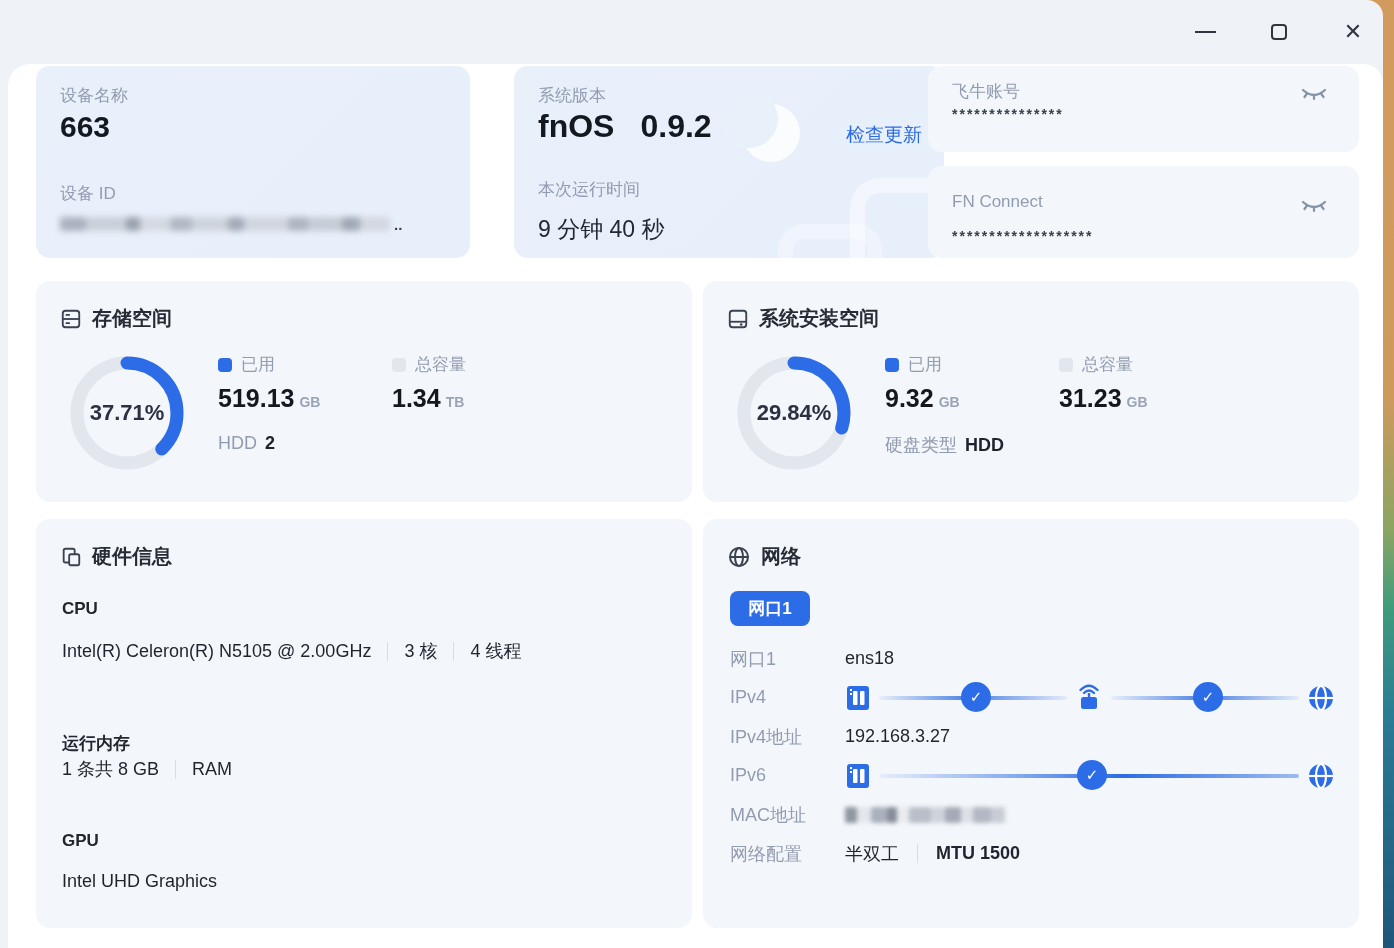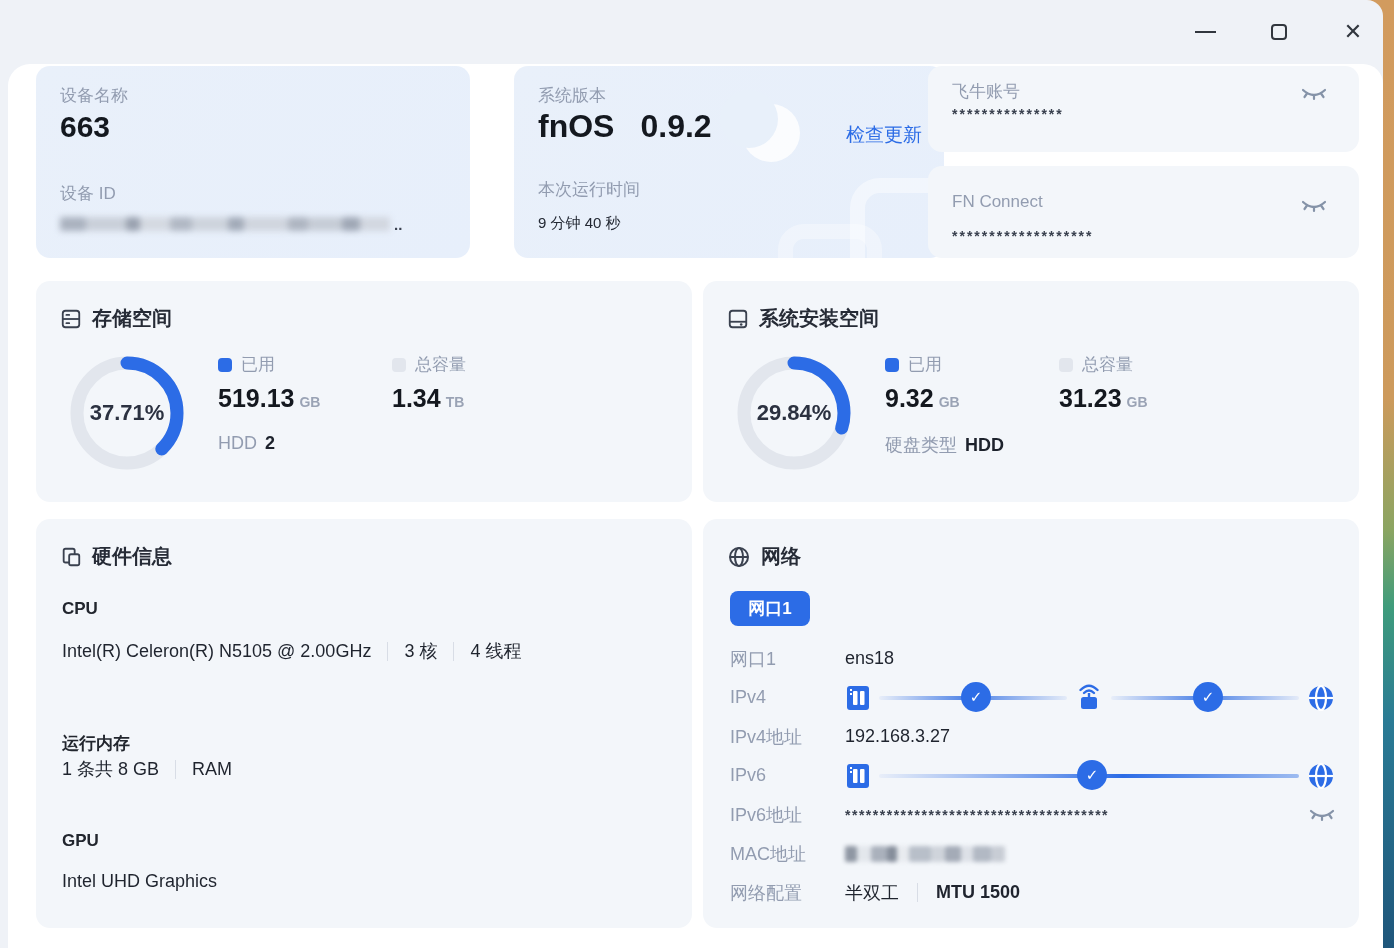--- a/index.html
+++ b/index.html
@@ -39,21 +39,21 @@
   .device-id-label { position:absolute; left:24px; top:116px; }
   .redact-row { position:absolute; left:24px; top:148px; height:20px; display:flex; align-items:center; }
   .redact-strip { display:flex; align-items:center; height:18px; filter:blur(3px); }
   .redact-strip i { display:inline-block; height:14px; border-radius:2px; }
   .redact-suffix { color:#3a4150; font-size:15px; font-weight:bold; margin-left:4px; }
   .version-label { position:absolute; left:24px; top:18px; }
   .version-value { position:absolute; left:24px; top:42px; font-size:32px; font-weight:bold; color:#14181f; }
   .version-value .gap { display:inline-block; width:26px; }
   .update-link { position:absolute; right:22px; top:56px; font-size:19px; color:#2c6ce6; cursor:pointer; }
   .uptime-label { position:absolute; left:24px; top:112px; }
-  .uptime-value { position:absolute; left:24px; top:148px; font-size:15px; color:#232833; }
+  .uptime-value { position:absolute; left:24px; top:148px; font-size:23px; color:#232833; }
   .deco-moon { position:absolute; left:228px; top:38px; width:58px; height:58px; border-radius:50%; background:rgba(255,255,255,.8); }
   .deco-moon-cut { position:absolute; left:206px; top:24px; width:58px; height:58px; border-radius:50%; background:#e8f0fa; }
   .deco-sq1 { position:absolute; right:-26px; bottom:-40px; width:120px; height:120px; border:15px solid rgba(255,255,255,.45); border-radius:30px; }
   .deco-sq2 { position:absolute; right:62px; bottom:-70px; width:104px; height:104px; border:15px solid rgba(255,255,255,.35); border-radius:26px; }
   .acct-label { position:absolute; left:24px; top:14px; }
   .acct-stars { position:absolute; left:24px; top:40px; font-size:14px; font-weight:bold; letter-spacing:2px; color:#39404e; }
   .fn-label { position:absolute; left:24px; top:26px; }
   .fn-stars { position:absolute; left:24px; top:62px; font-size:14px; font-weight:bold; letter-spacing:2px; color:#39404e; }
   .eye { position:absolute; right:32px; width:26px; height:20px; cursor:pointer; }
   
@@ -331,28 +331,20 @@
             <div class="net-line line-v6"></div>
             <div class="check" style="left:232px">✓</div>
             <svg class="icon" width="28" height="28" viewBox="0 0 28 28">
               <circle cx="14" cy="14" r="12" fill="#2c6ce6"></circle>
               <ellipse cx="14" cy="14" rx="5" ry="12" fill="none" stroke="#fff" stroke-width="2.2"></ellipse>
               <line x1="2" y1="14" x2="26" y2="14" stroke="#fff" stroke-width="2.2"></line>
             </svg>
           </div>
         </div>
         <div class="net-row">
-          <span class="net-label">IPv6地址</span>
-          <span class="net-stars">**************************************</span>
-          <svg class="eye-inline" viewBox="0 0 26 20">
-            <path d="M2 6 Q13 16 24 6" fill="none" stroke="#8593a8" stroke-width="2.2" stroke-linecap="round"></path>
-            <path d="M6 9.5 L3.5 13 M13 11 L13 15 M20 9.5 L22.5 13" fill="none" stroke="#8593a8" stroke-width="2.2" stroke-linecap="round"></path>
-          </svg>
-        </div>
-        <div class="net-row">
           <span class="net-label">MAC地址</span>
           <span class="mac-redact">
             <i style="width:12px;background:#8f97a3"></i>
               <i style="width:14px;background:#e3e7ec"></i>
               <i style="width:16px;background:#aab1bc"></i>
               <i style="width:10px;background:#868e9b"></i>
               <i style="width:12px;background:#e8ebef"></i>
               <i style="width:22px;background:#b8bfc9"></i>
               <i style="width:14px;background:#cfd4db;"></i>
               <i style="width:16px;background:#a4abb7"></i>

